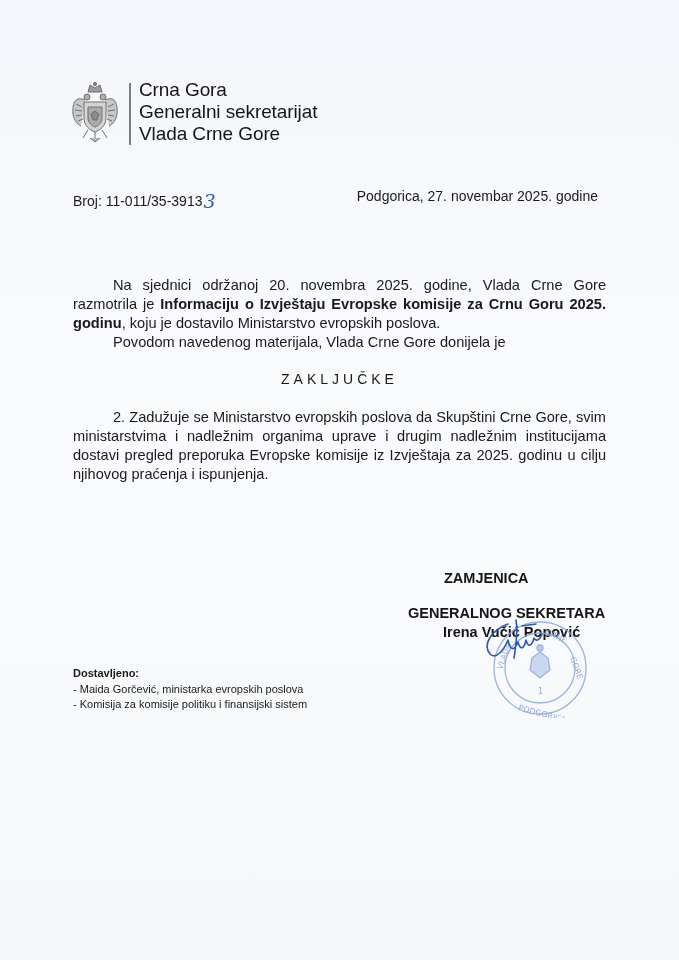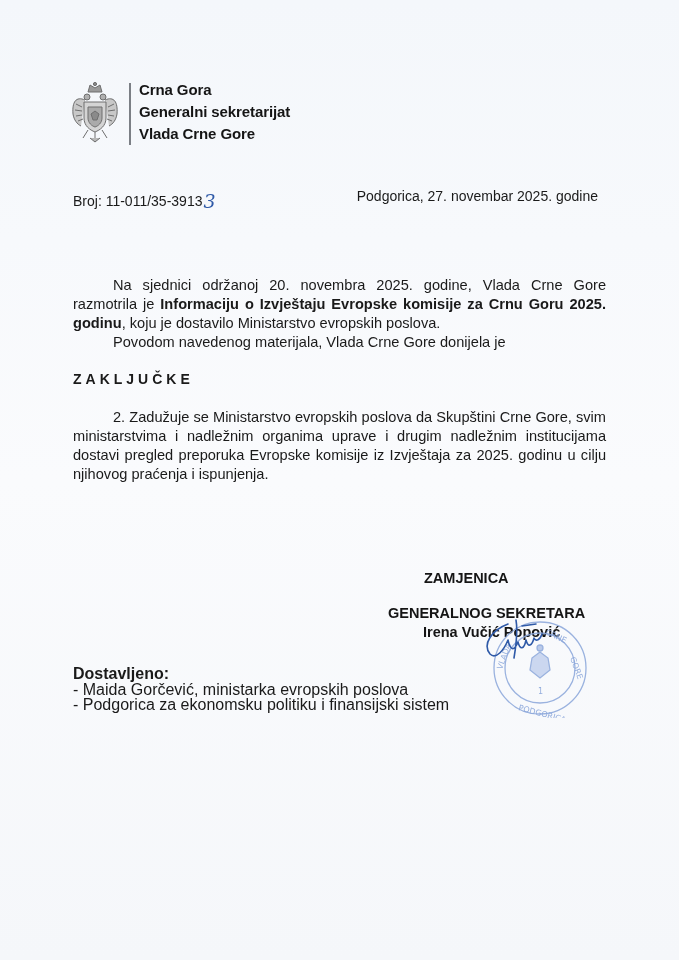--- a/index.html
+++ b/index.html
@@ -43,22 +43,22 @@
       height: 62px;
       background: #7b7f85;
     }
     .org-lines {
       position: absolute;
       left: 71px;
       top: 0px;
       white-space: nowrap;
     }
     .org-line {
-      font-size: 15px;
-      font-weight: bold;
+      font-size: 19px;
+      font-weight: normal;
       color: #151515;
       line-height: 22px;
       letter-spacing: -0.1px;
     }
     
     .ref-row {
       position: absolute;
       left: 73px;
       top: 188px;
       width: 533px;
@@ -99,30 +99,31 @@
       margin: 0;
       text-indent: 40px;
     }
     .para.last-line-left {
       text-align-last: left;
     }
     .para b {
       font-weight: bold;
     }
     .conclusions-title {
-      font-weight: bold;
+      text-align: center;
+      font-weight: normal;
       letter-spacing: 4px;
       font-size: 14px;
       margin: 18px 0 19px 0;
       text-indent: 0;
     }
     
     .signature-block {
       position: absolute;
-      left: 380px;
+      left: 400px;
       top: 569px;
       width: 240px;
       font-size: 14.5px;
       font-weight: bold;
       line-height: 19px;
       color: #151515;
     }
     .sig-line-1 { padding-left: 44px; }
     .sig-line-2 { padding-left: 8px; margin-top: 16px; }
     .sig-line-3 { padding-left: 43px; }
@@ -138,21 +139,21 @@
       left: 470px;
       top: 612px;
       width: 90px;
       height: 55px;
     }
     
     .distribution {
       position: absolute;
       left: 73px;
       top: 666px;
-      font-size: 16px;
+      font-size: 11px;
       line-height: 15.5px;
       color: #1a1a1a;
     }
     .distribution-title {
       font-weight: bold;
     }
   </style>
 </head>
 <body>
 
@@ -228,16 +229,16 @@
     </g>
   </svg>
 
   <svg class="signature-scribble" viewBox="0 0 90 55">
     <path d="M38 12 C22 18 12 32 20 42 C26 48 34 38 38 28 C40 38 44 40 48 30 C50 38 54 38 56 28 C58 36 62 34 64 26 C66 30 70 28 72 22 M46 8 C48 20 46 34 44 46 M52 14 L66 12" fill="none" stroke="#2f5aa8" stroke-width="1.6" stroke-linecap="round" stroke-linejoin="round"></path>
   </svg>
 
   <div class="distribution">
     <div class="distribution-title">Dostavljeno:</div>
     <div>- Maida Gorčević, ministarka evropskih poslova</div>
-    <div>- Podgorica za ekonomsku politiku i finansijski sistem</div>
+    <div>- Komisija za komisije politiku i finansijski sistem</div>
   </div>
 
 </div>
 
 </body></html>

